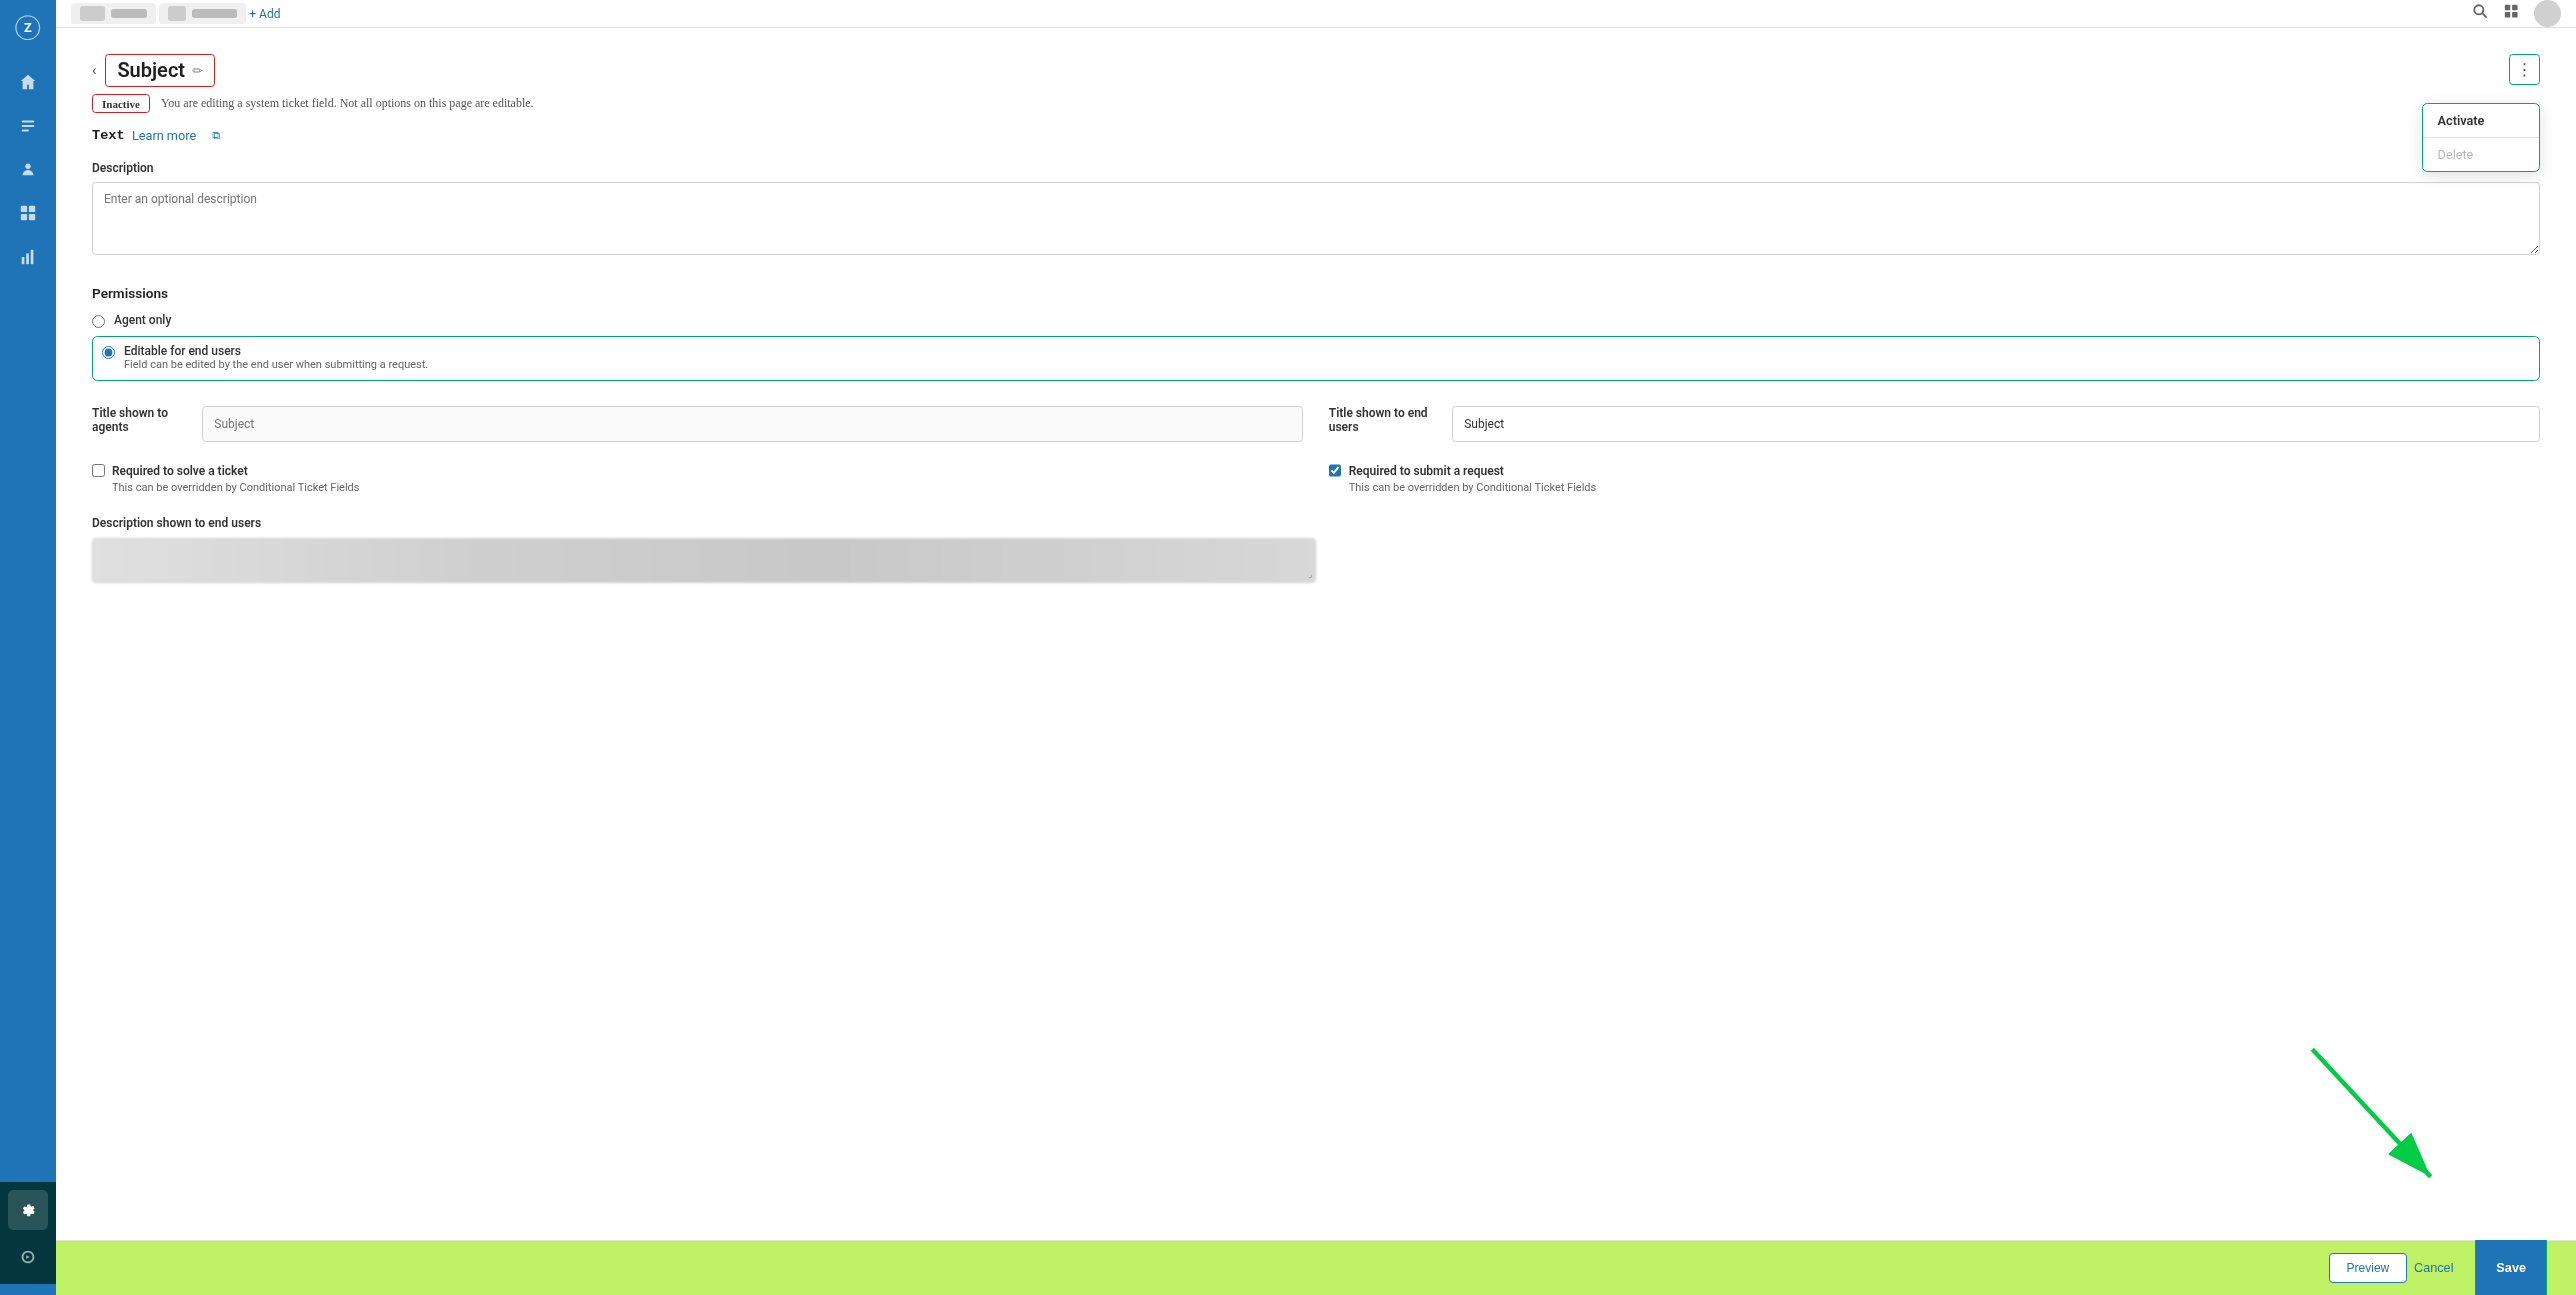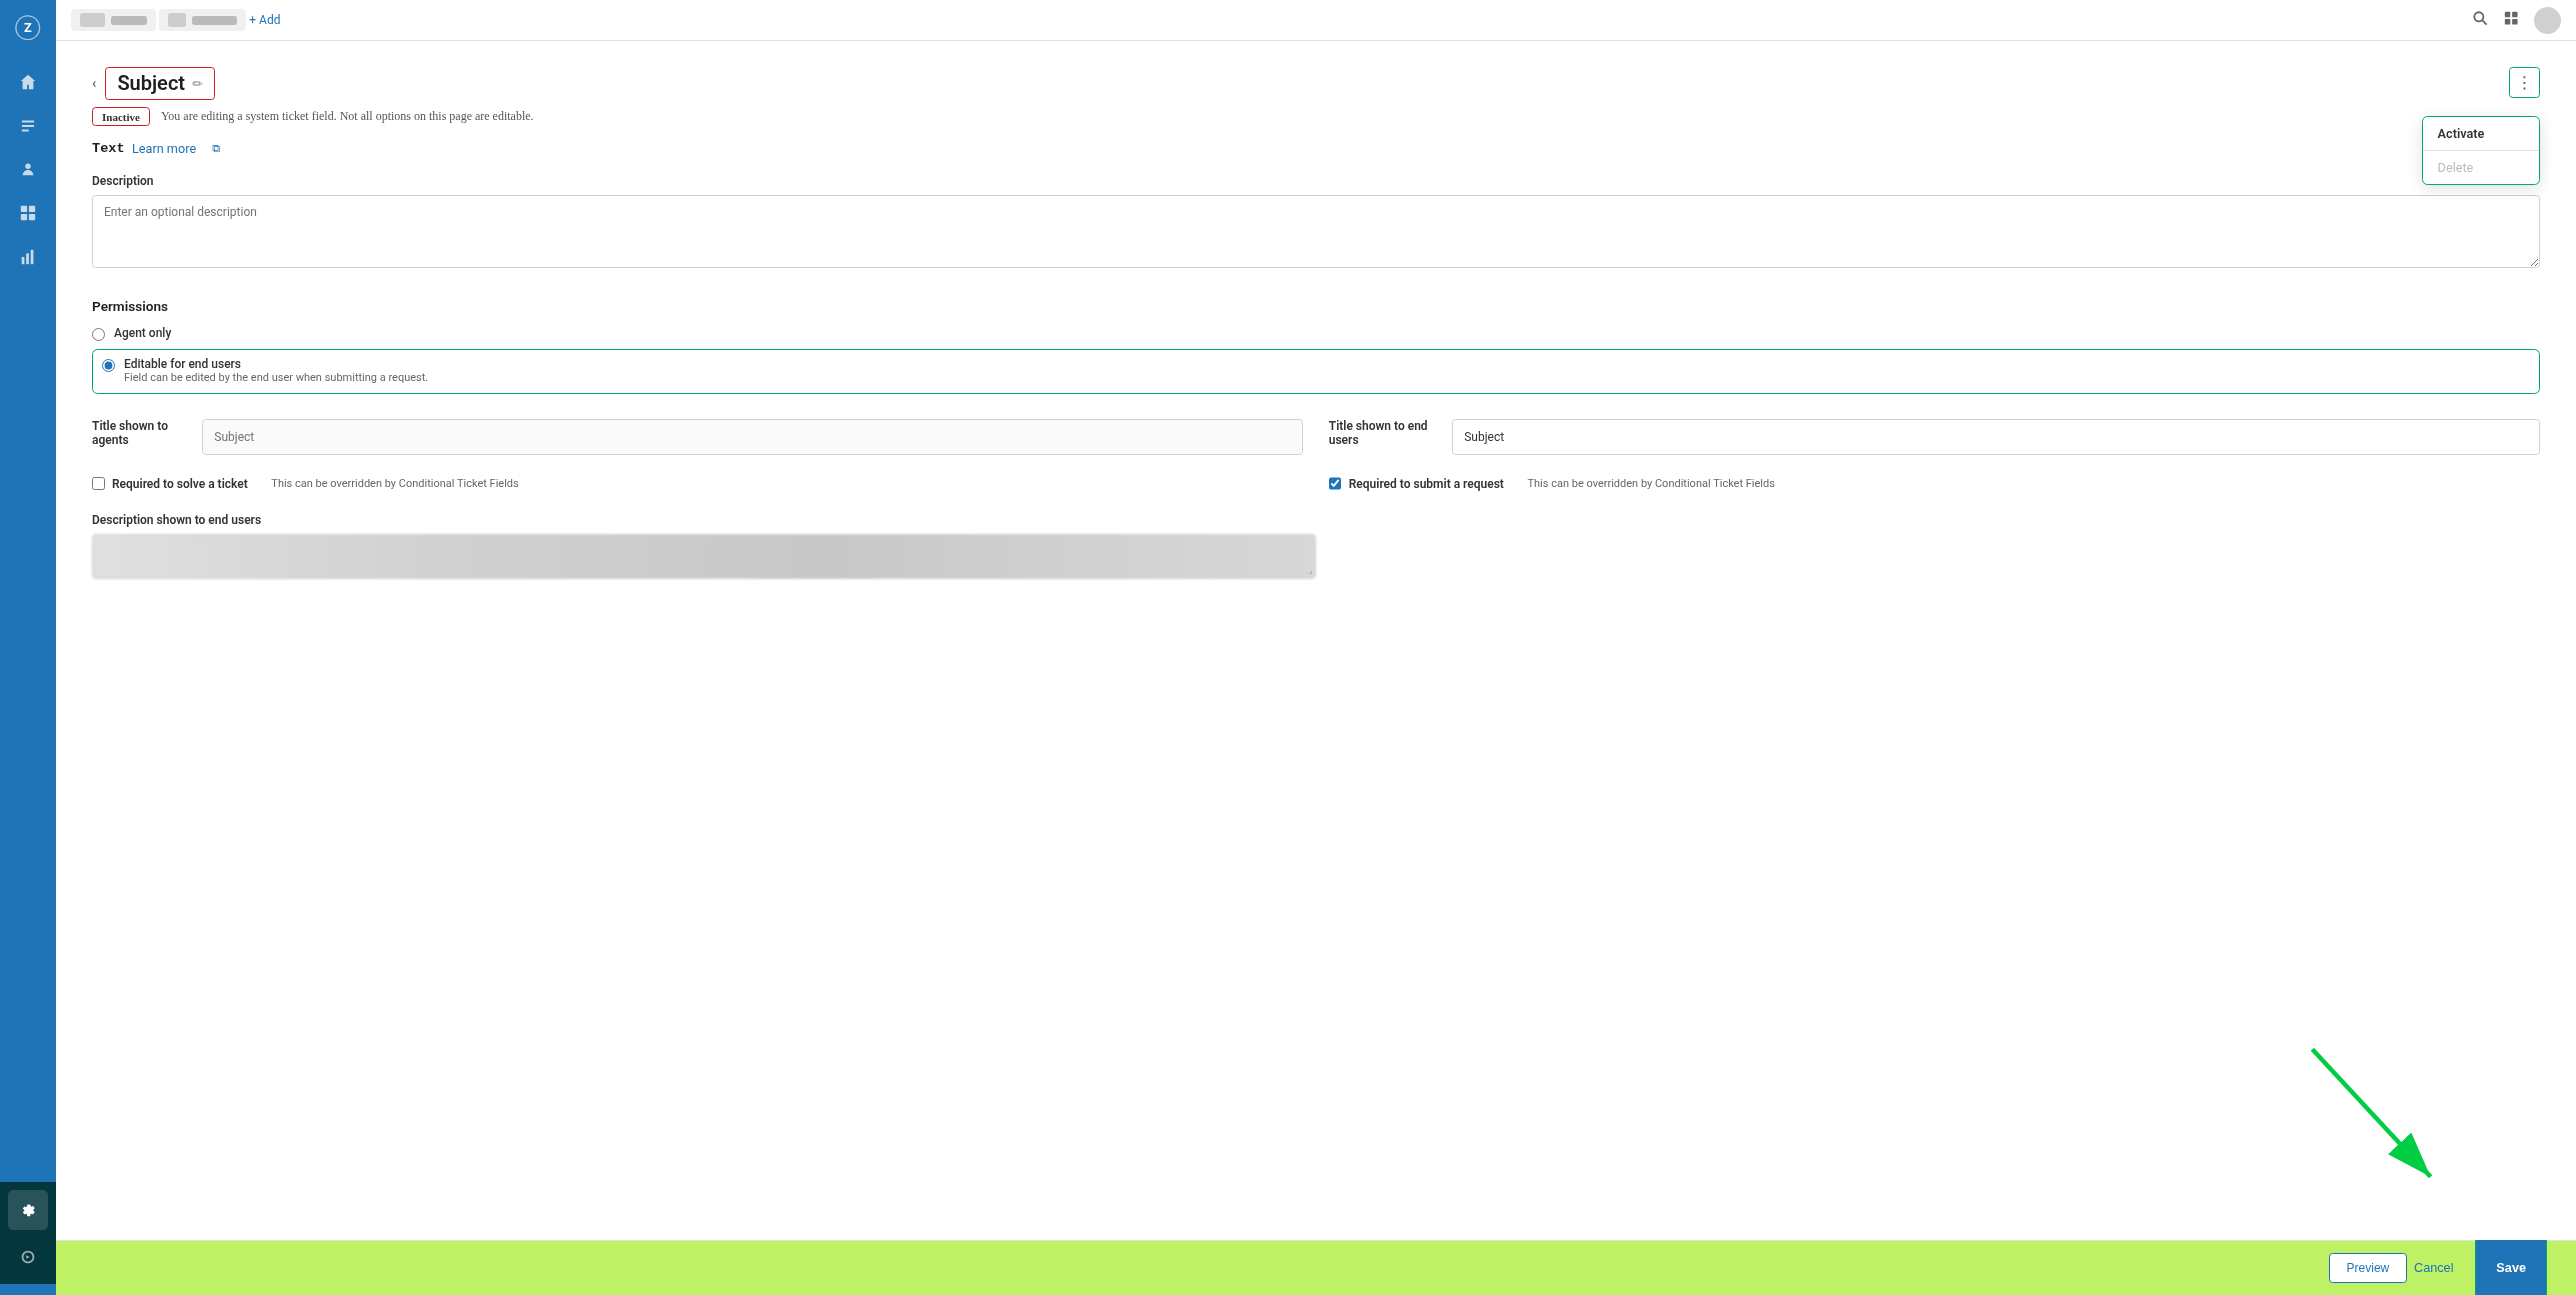--- a/index.html
+++ b/index.html
@@ -30,21 +30,21 @@
       justify-content: center;
       border-radius: 5.5px;
       color: rgba(255,255,255,0.75);
       cursor: pointer;
       font-size: 16.4px;
     }
     .sidebar-icon.active { background: rgba(255,255,255,0.2); color: #fff; }
 
     
     .top-bar {
-      height: 41px;
+      height: 28px;
       background: #fff;
       border-bottom: 0.9px solid #e0e0e0;
       display: flex;
       align-items: center;
       padding: 0 14.6px;
       gap: 11px;
       flex-shrink: 0;
     }
     .top-bar-tabs {
       display: flex;
@@ -306,21 +306,21 @@
       background: #fafafa;
     }
     .text-input.has-value {
       color: #333;
       background: #fff;
     }
 
     
     .checkbox-row {
       display: flex;
-      flex-direction: row;
+      flex-direction: column;
       gap: 3.6px;
     }
     .checkbox-item {
       display: flex;
       align-items: center;
       gap: 7.3px;
     }
     .checkbox-item input[type="checkbox"] {
       accent-color: #1f73b7;
       width: 12.7px;

